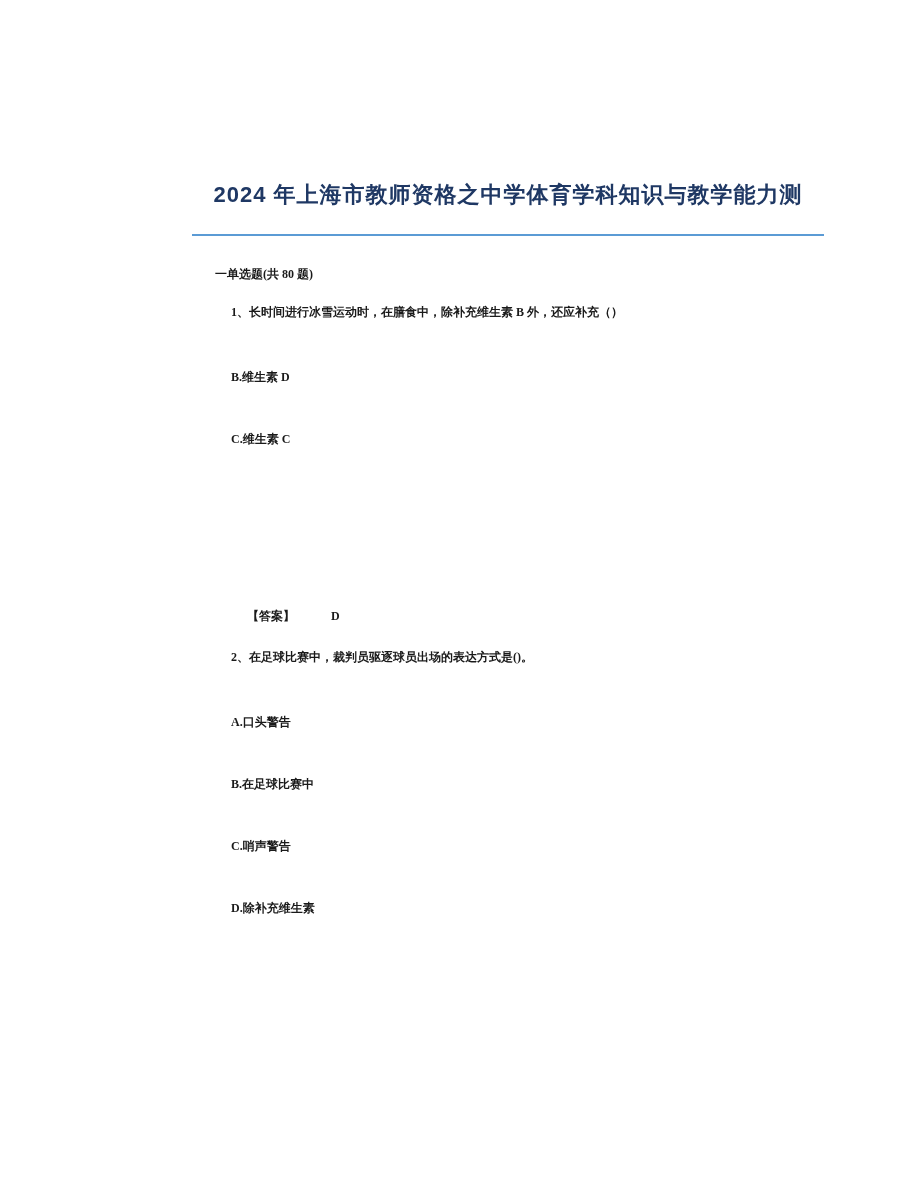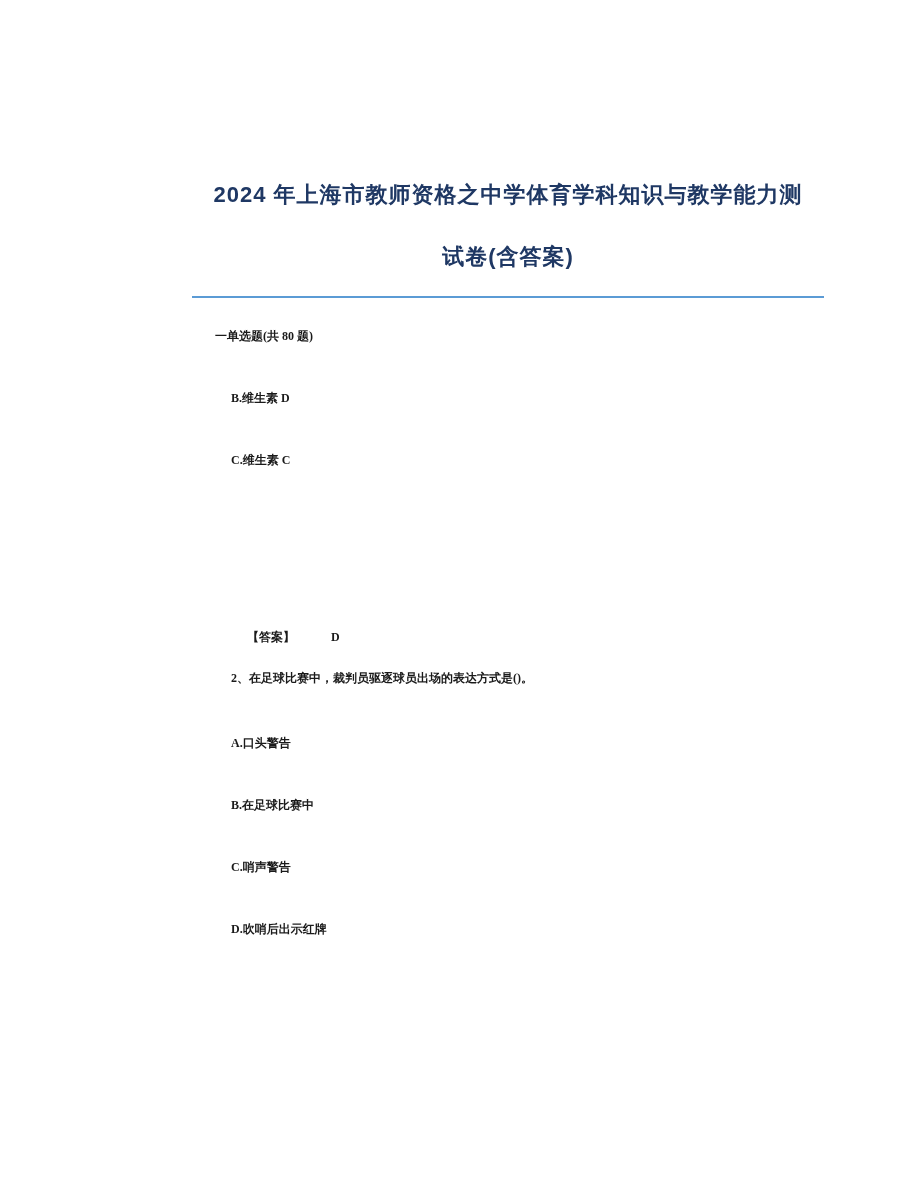--- a/index.html
+++ b/index.html
@@ -57,39 +57,39 @@
   .question-2 .q-text { margin-top: 19px; }
 </style>
 </head>
 <body>
 
 <div class="page">
 
   <header class="doc-header">
     <h1 class="doc-title">
       <span class="t-line">2024 年上海市教师资格之中学体育学科知识与教学能力测</span>
-      <span class="t-line">试卷(含答案)</span>
     </h1>
     <div class="divider"></div>
   </header>
 
   <main class="doc-body">
 
     <div class="section-heading">一单选题(共 80 题)</div>
 
     <section class="question question-1">
+      <div class="q-text">1、长时间进行冰雪运动时，在膳食中，除补充维生素 B 外，还应补充（）</div>
       <div class="option">B.维生素 D</div>
       <div class="option">C.维生素 C</div>
       <div class="answer-line">
         <span>【答案】</span><span class="answer-value">D</span>
       </div>
     </section>
 
     <section class="question question-2">
       <div class="q-text">2、在足球比赛中，裁判员驱逐球员出场的表达方式是()。</div>
       <div class="option">A.口头警告</div>
       <div class="option">B.在足球比赛中</div>
       <div class="option">C.哨声警告</div>
-      <div class="option">D.吹哨后出示红牌</div>
+      <div class="option">D.除补充维生素</div>
     </section>
 
   </main>
 </div>
 
 </body></html>

